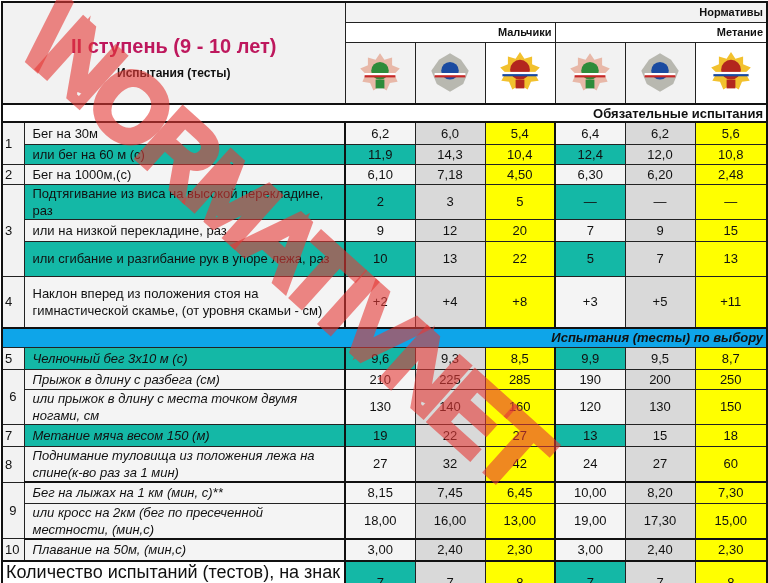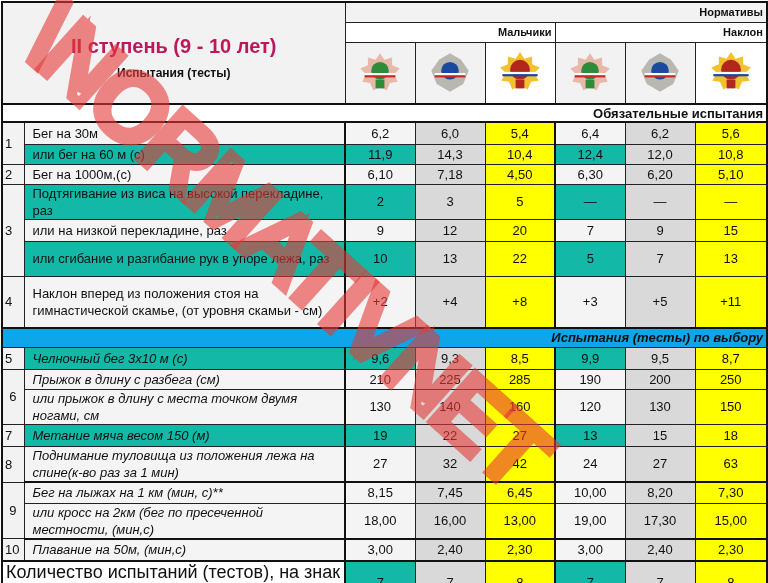--- a/index.html
+++ b/index.html
@@ -51,21 +51,21 @@
   <tbody>
       <tr style="height:20px">
     <td rowspan="3" colspan="2" class="title-cell thick-t thick-l thick-b">
       <span class="stage">II ступень (9 - 10 лет)</span>
       <span class="sub">Испытания (тесты)</span>
     </td>
     <td colspan="6" class="hdr hdr-top thick-t thick-r">Нормативы</td>
   </tr>
   <tr style="height:20px">
     <td colspan="3" class="hdr">Мальчики</td>
-    <td colspan="3" class="hdr thick-r">Наклон</td>
+    <td colspan="3" class="hdr thick-r">Метание</td>
   </tr>
   <tr style="height:62px">
     <td class="badge-cell thick-b">
       <svg class="badge" viewBox="0 0 40 40">
             <polygon points="20,2 24,8 31,6 31,13 38,16 33,21 36,28 29,29 26,36 20,32 14,36 11,29 4,28 7,21 2,16 9,13 9,6 16,8" fill="#e8b8a8"></polygon>
             <circle cx="20" cy="18" r="8" fill="#2e8b3a"></circle>
             <rect x="6" y="20" width="28" height="3" fill="#fff"></rect>
             <rect x="6" y="22" width="28" height="2" fill="#c62828"></rect>
             <rect x="16" y="26" width="8" height="8" fill="#2e8b3a"></rect>
           </svg>
@@ -141,21 +141,21 @@
   </tr>
 
   <tr style="height:20px">
     <td class="idx thick-l">2</td>
     <td class="name l">Бег на 1000м,(с)</td>
     <td class="v l thick-l">6,10</td>
     <td class="v g">7,18</td>
     <td class="v y">4,50</td>
     <td class="v l thick-l">6,30</td>
     <td class="v g">6,20</td>
-    <td class="v y thick-r">5,10</td>
+    <td class="v y thick-r">2,48</td>
   </tr>
 
   <tr style="height:35px">
     <td rowspan="3" class="idx thick-l">3</td>
     <td class="name w">Подтягивание из виса на высокой перекладине, раз</td>
     <td class="v w thick-l">2</td>
     <td class="v g">3</td>
     <td class="v y">5</td>
     <td class="v w thick-l">—</td>
     <td class="v g">—</td>
@@ -241,21 +241,21 @@
   </tr>
 
   <tr style="height:36px">
     <td class="idx thick-l">8</td>
     <td class="name it l">Поднимание туловища из положения лежа на спине(к-во раз за 1 мин)</td>
     <td class="v l thick-l">27</td>
     <td class="v g">32</td>
     <td class="v y">42</td>
     <td class="v l thick-l">24</td>
     <td class="v g">27</td>
-    <td class="v y thick-r">63</td>
+    <td class="v y thick-r">60</td>
   </tr>
 
   <tr style="height:21px">
     <td rowspan="2" class="idx c thick-l">9</td>
     <td class="name it l thick-t">Бег на лыжах на 1 км (мин, с)**</td>
     <td class="v l thick-l thick-t">8,15</td>
     <td class="v g thick-t">7,45</td>
     <td class="v y thick-t">6,45</td>
     <td class="v l thick-l thick-t">10,00</td>
     <td class="v g thick-t">8,20</td>

